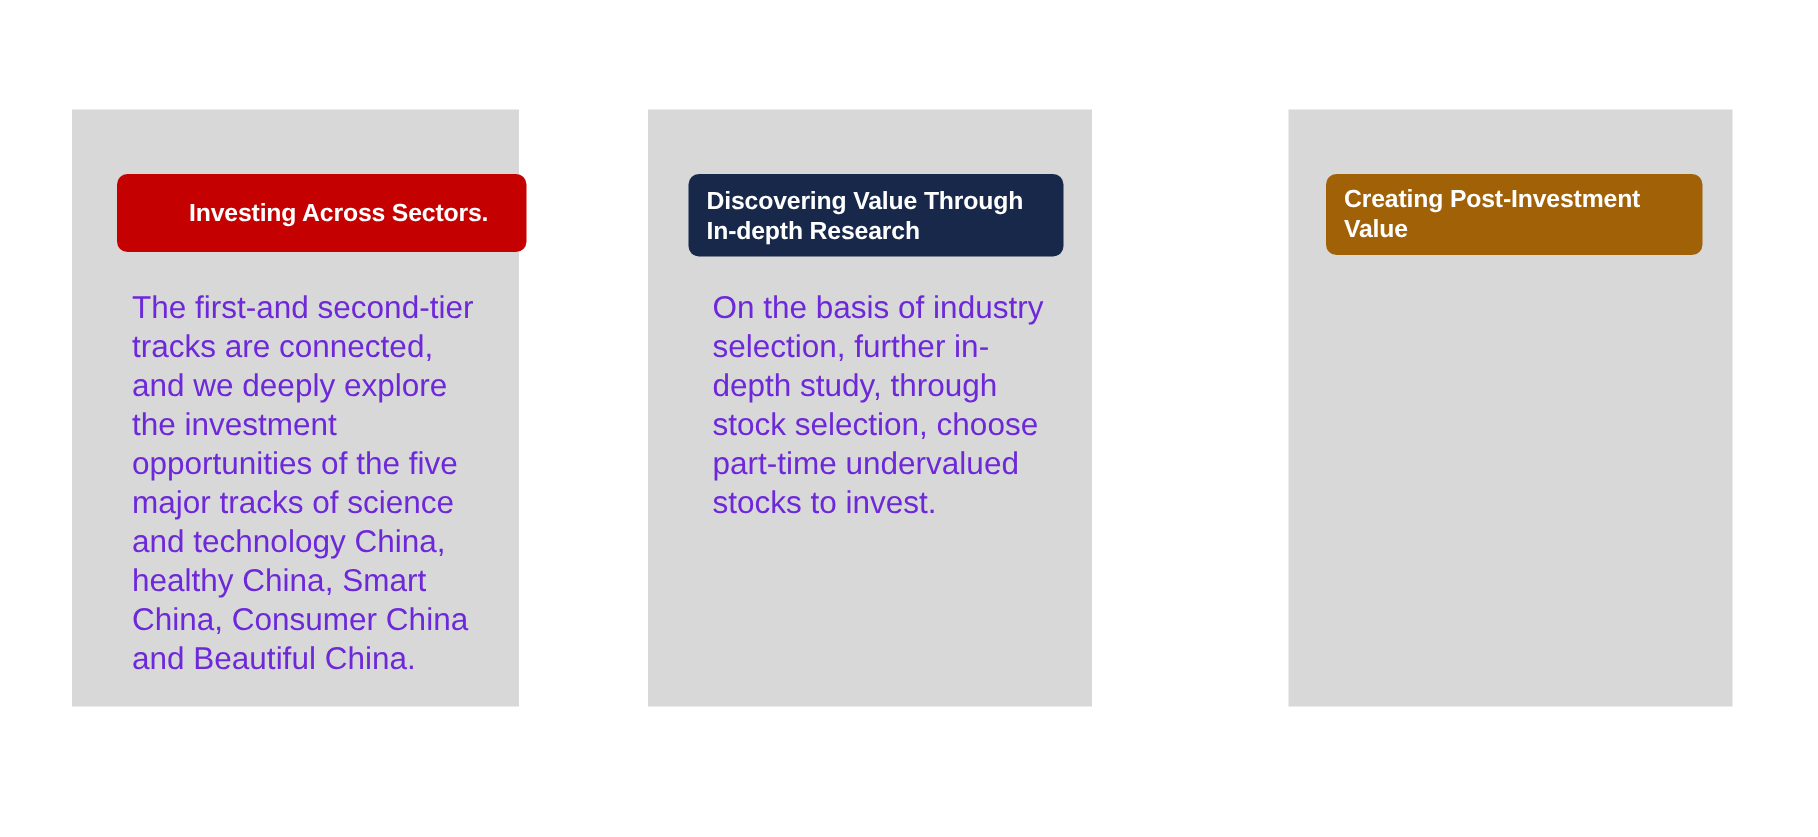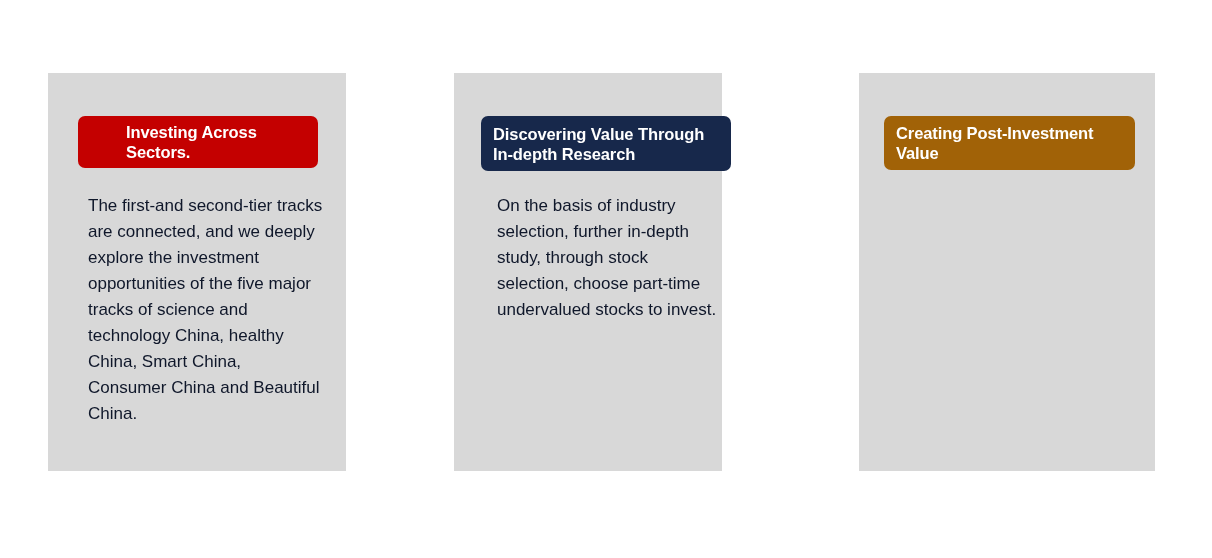--- a/index.html
+++ b/index.html
@@ -25,41 +25,41 @@
 
   .card {
     position: absolute;
     background: #d8d8d8;
     top: 73px;
     height: 398px;
     box-sizing: border-box;
   }
 
   .card-1 { left: 48px;  width: 298px; }
-  .card-2 { left: 454px; width: 268px; }
+  .card-2 { left: 432px; width: 296px; }
   .card-3 { left: 859px; width: 296px; }
 
   .badge {
     position: absolute;
     border-radius: 7px;
     box-sizing: border-box;
     display: flex;
     align-items: center;
     padding: 0 12px;
     color: #ffffff;
     font-weight: bold;
     font-size: 16.5px;
     line-height: 20px;
     letter-spacing: -0.1px;
   }
 
   .badge-1 {
     left: 30px;
     top: 43px;
-    width: 240px;
+    width: 273px;
     height: 52px;
     background: #c40000;
     padding-left: 48px;
   }
   .badge-2 {
     left: 27px;
     top: 43px;
     width: 250px;
     height: 55px;
     background: #17284b;
@@ -75,22 +75,22 @@
   .badge-title {
     display: block;
     white-space: pre-line;
   }
 
   .card-body {
     position: absolute;
     left: 40px;
     top: 120px;
     width: 236px;
-    color: #0f172a;
-    font-size: 17px;
+    color: #6d28d9;
+    font-size: 21px;
     line-height: 26px;
     white-space: pre-line;
   }
 
   .card-2 .card-body { left: 43px; width: 222px; }
   .card-3 .card-body { left: 37px; width: 240px; }
 </style>
 </head>
 <body>
 

